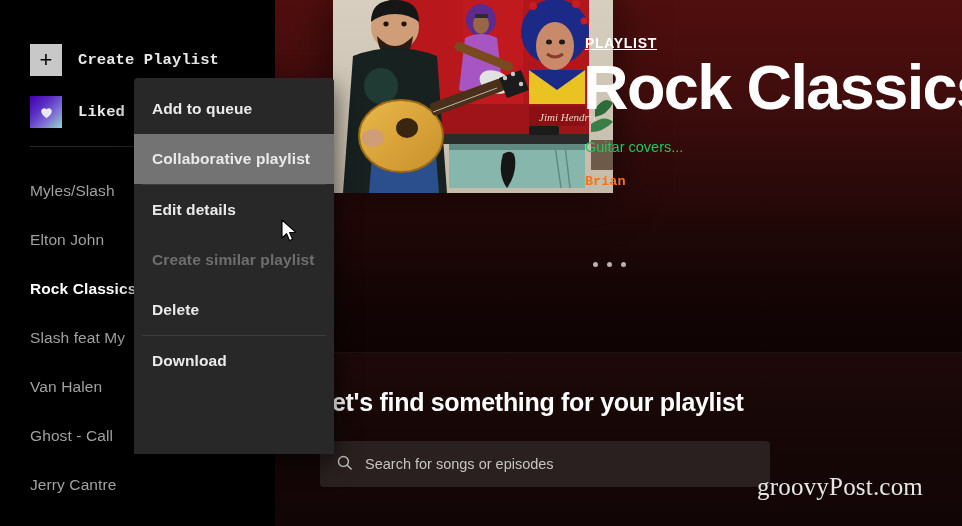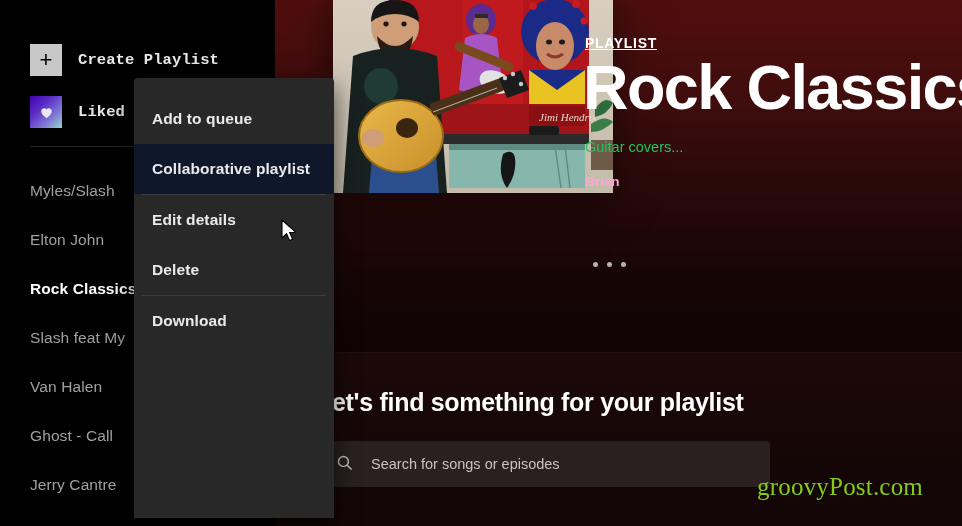--- a/index.html
+++ b/index.html
@@ -95,64 +95,64 @@
     position:absolute; left:308px; top:53px;
     font-size:63px; font-weight:700; color:#fff; letter-spacing:-1.6px;
     line-height:1.1; white-space:nowrap;
   }
   .hdr-desc {
     position:absolute; left:310px; top:139px;
     font-size:14.5px; color:#22c55e;
   }
   .hdr-owner {
     position:absolute; left:310px; top:174px;
-    font-size:13.5px; font-weight:700; color:#f9a8d4;
+    font-size:13.5px; font-weight:700; color:#f97316;font-family:Liberation Mono, monospace;
   }
 
   
   .more-dots {
     position:absolute; left:318px; top:262px;
     display:flex; gap:9px; align-items:center;
   }
   .more-dots i { width:5px; height:5px; border-radius:50%; background:#b9b0b0; display:block; }
 
   
   .find-title {
     position:absolute; left:42px; top:388px;
     font-size:25px; font-weight:700; color:#fff; letter-spacing:-.3px;
     white-space:nowrap;
   }
   .search-box {
     position:absolute; left:45px; top:441px; width:450px; height:46px;
     background:#2a2020; border-radius:4px;
-    display:flex; align-items:center; gap:18px; padding:0 16px;
+    display:flex; align-items:center; gap:12px; padding:0 16px;
   }
   .search-box svg { width:17px; height:17px; flex:0 0 17px; }
   .search-ph { font-size:14.5px; color:#c9c2c2; white-space:nowrap; }
 
   .watermark {
     position:absolute; left:757px; top:473px;
     font-family:"Liberation Serif", serif;
-    font-size:25px; color:#84cc16; letter-spacing:.2px;
+    font-size:25px; color:#e5e5e5; letter-spacing:.2px;
     z-index:20; white-space:nowrap;text-align:right;
   }
 
   
   .ctx {
-    position:absolute; left:134px; top:78px; width:200px; height:440px;
+    position:absolute; left:134px; top:78px; width:200px; height:376px;
     background:#282828; border-radius:4px 4px 0 0;
     box-shadow:0 8px 26px rgba(0,0,0,.65);
-    z-index:50; padding-top:16px;
+    z-index:50; padding-top:6px;
   }
   .ctx-item {
     height:50px; line-height:50px; padding:0 18px;
     font-size:15.5px; font-weight:700; color:#eaeaea; white-space:nowrap;
     letter-spacing:.1px;
   }
-  .ctx-item.hover { background:#0f172a; }
+  .ctx-item.hover { background:#737373; }
   .ctx-item.disabled { color:#6e6e6e; }
   .ctx-sep { height:1px; margin:0 8px; background:#3d3d3d; }
 
   
   .cursor { position:absolute; left:281px; top:219px; z-index:99; pointer-events:none; }
   .cursor svg { display:block; width:17px; height:24px; }
 </style>
 </head>
 <body>
 
@@ -292,20 +292,21 @@
         <div class="pl-item">Jerry Cantre</div>
         <div class="pl-item">Alice in Chai</div>
       </div>
   </div>
 
   <div class="ctx" id="ctx-menu">
       <div class="ctx-item">Add to queue</div>
       <div class="ctx-item hover">Collaborative playlist</div>
       <div class="ctx-sep"></div>
       <div class="ctx-item">Edit details</div>
+      <div class="ctx-item disabled">Create similar playlist</div>
       <div class="ctx-item">Delete</div>
       <div class="ctx-sep"></div>
       <div class="ctx-item">Download</div>
     </div>
 
   <div class="cursor">
     <svg viewBox="0 0 17 24" xmlns="http://www.w3.org/2000/svg" aria-hidden="true">
       <path d="M1 1 L1 19 L5.6 14.7 L8.6 21.6 L11.6 20.3 L8.6 13.6 L14.6 13.2 Z" fill="#ffffff" stroke="#000000" stroke-width="1.1" stroke-linejoin="round"></path>
     </svg>
   </div>

